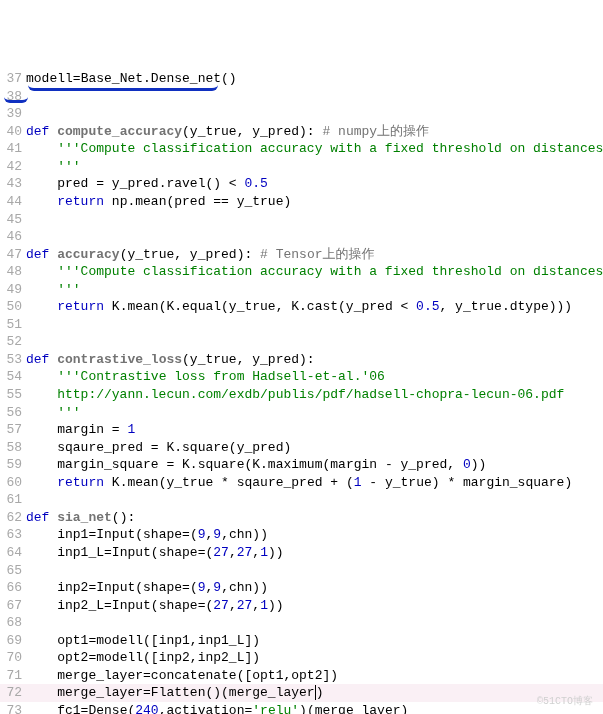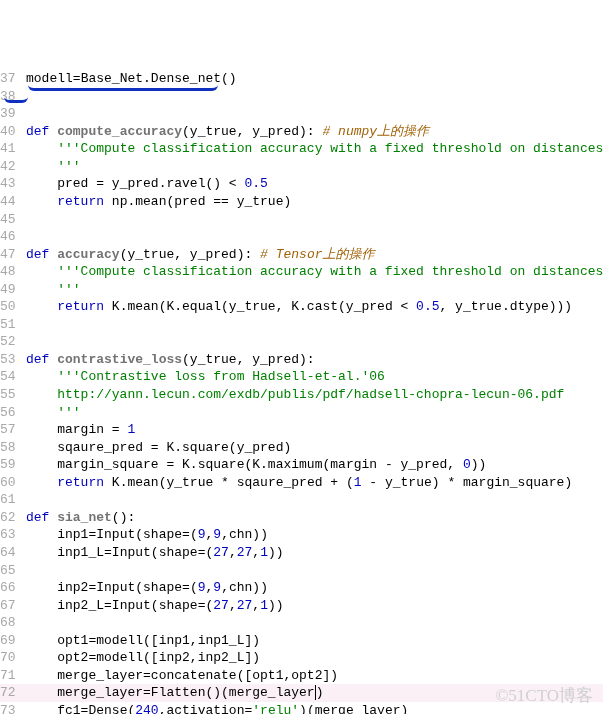--- a/index.html
+++ b/index.html
@@ -14,50 +14,51 @@
   }
   .editor {
     display: flex;
     position: relative;
   }
   .line {
     display: flex;
   }
   .lineno {
     width: 22px;
+    text-align: right;
     color: #a8a8a8;
     padding-right: 4px;
   }
   .content {
     flex: 1;
   }
   .hl {
     background: #faf0f5;
   }
   .kw { color: #0000c0; font-weight: normal; }
   .fn { color: #737373; font-weight: bold; }
   .op { color: #000000; }
   .num { color: #0000c0; margin-top: 40px; }
   .str { color: #008000; }
-  .cmt { color: #a16207; font-style: italic; }
+  .cmt { color: #737373; }
   .plain { color: #000000; }
   .underline {
     position: absolute;
     border-bottom: 3px solid #1030c0;
     border-bottom-left-radius: 6px;
     border-bottom-right-radius: 6px;
     height: 6px;
   }
   .watermark {
     position: fixed;
     right: 10px;
     bottom: 6px;
     color: #d0d0d0;
-    font-family: Liberation Serif, serif;
-    font-size: 17px;
+    font-family: Liberation Mono, monospace;
+    font-size: 10px;
   }
   .caret {
     border-left: 1px solid #000;
   }
 </style>
 </head>
 <body>
 
 
 

